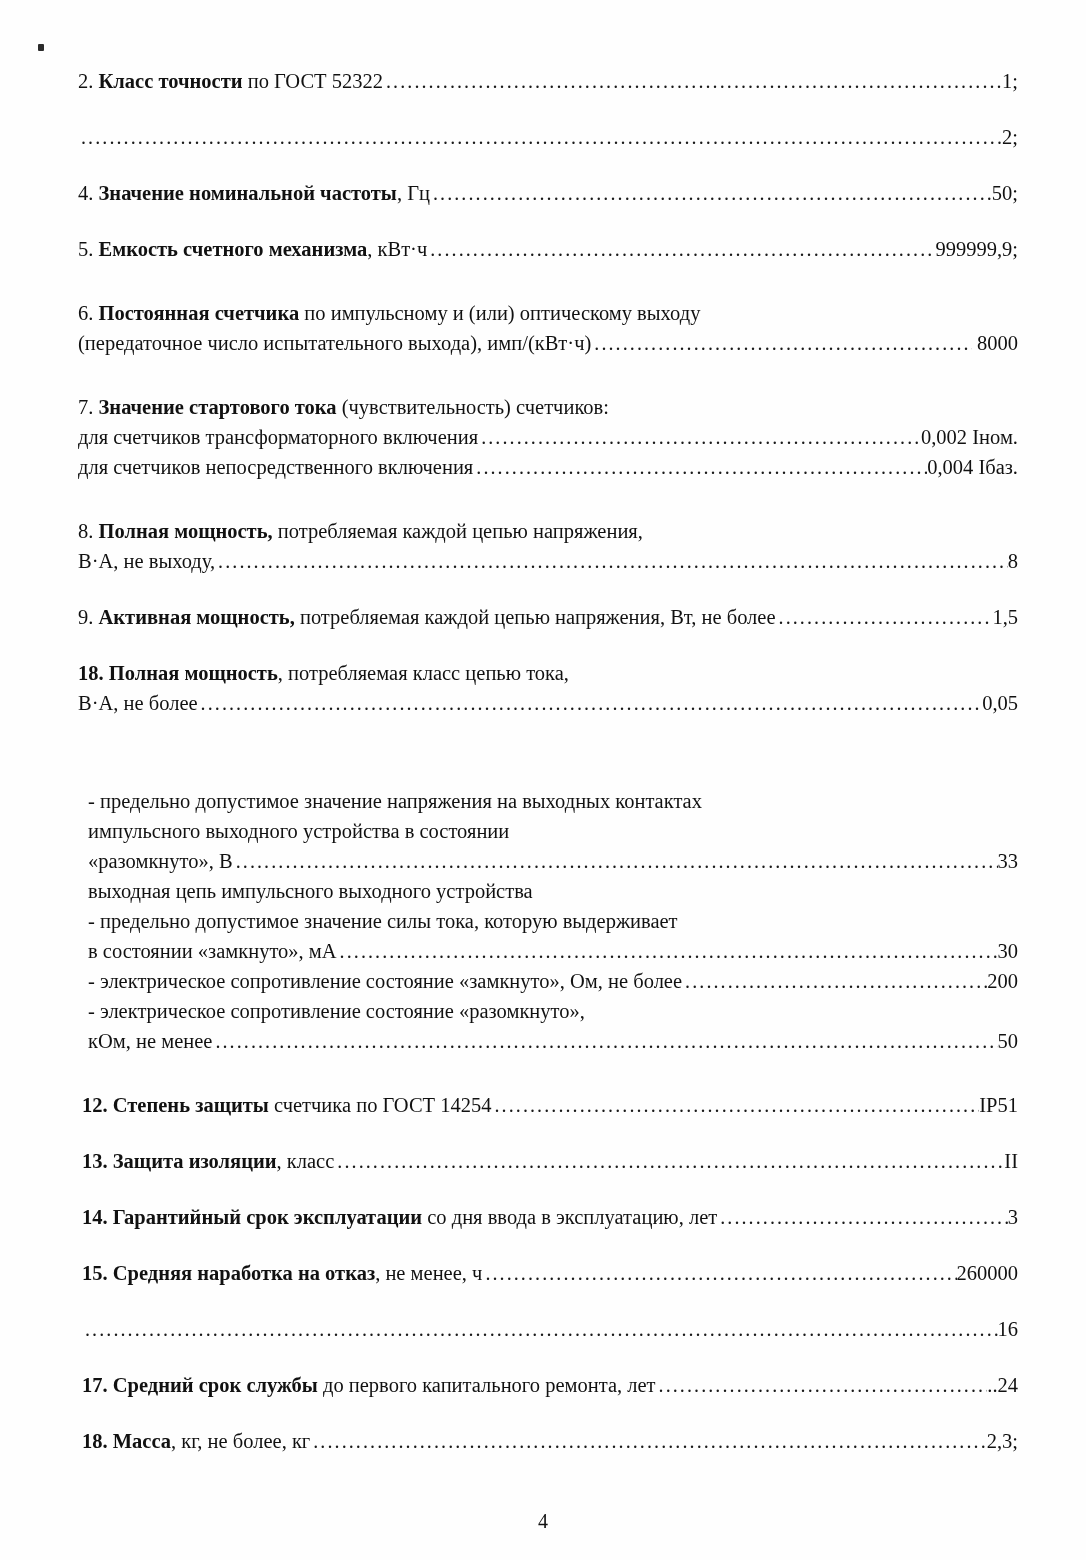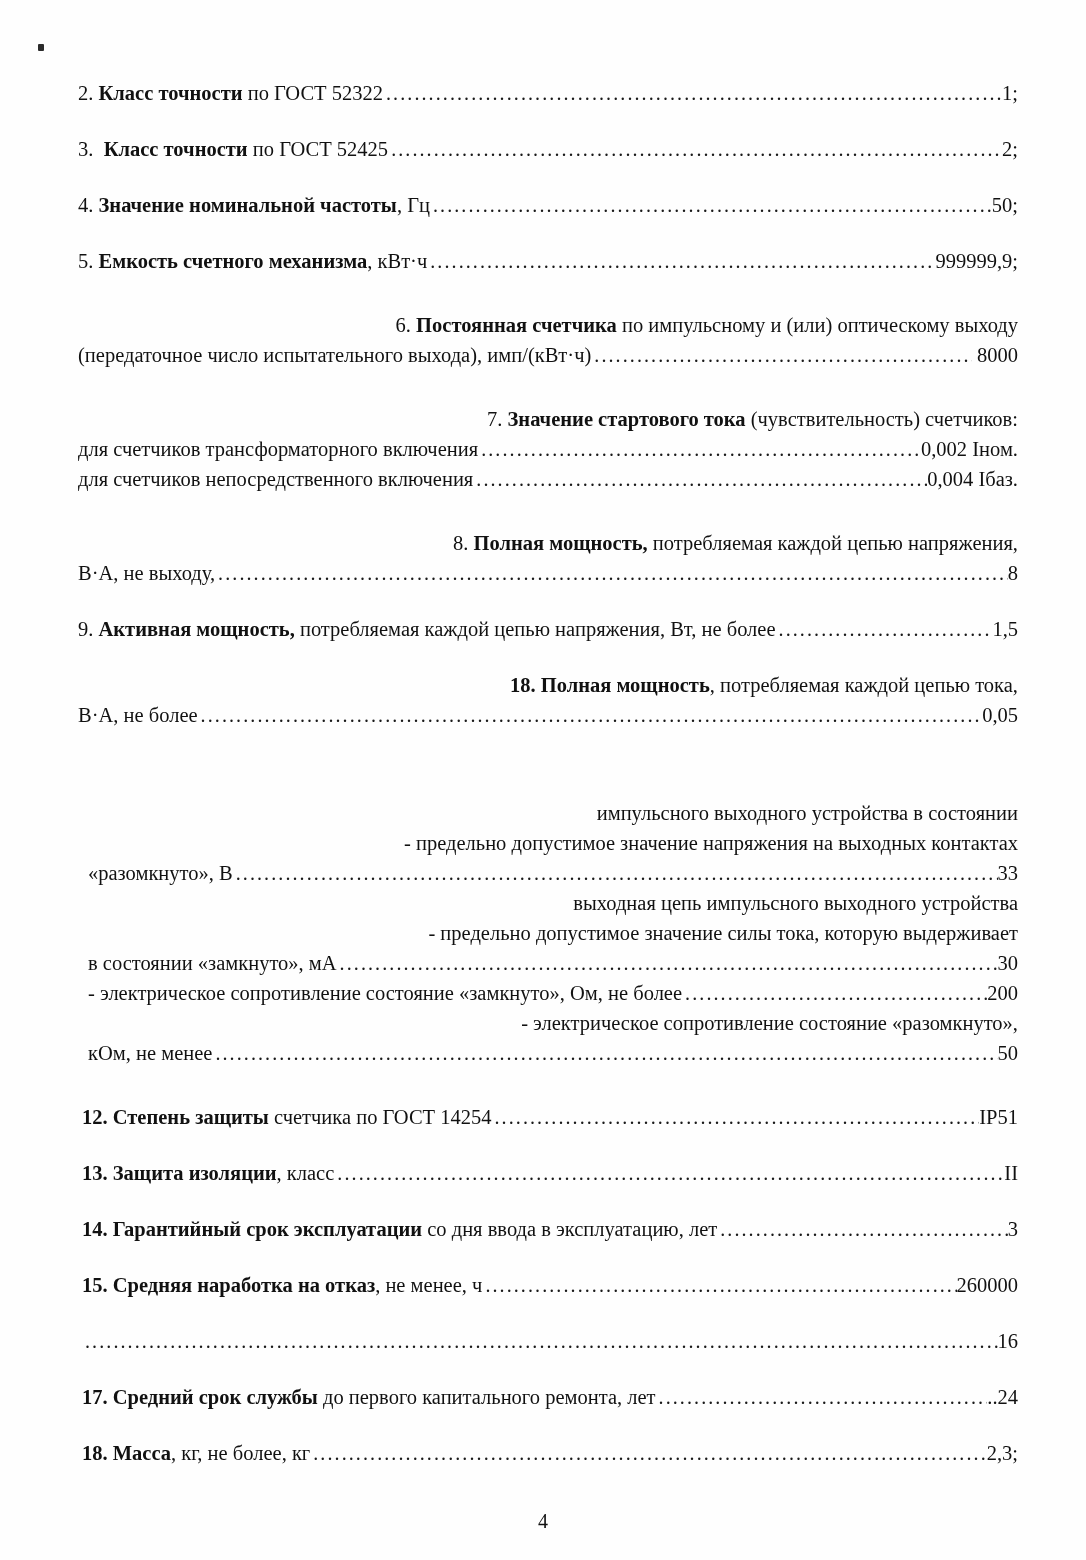--- a/index.html
+++ b/index.html
@@ -22,21 +22,21 @@
     left: 38px;
     top: 44px;
     width: 6px;
     height: 7px;
     background: #2b2b2b;
     border-radius: 1px;
   }
   .body-area {
     position: absolute;
     left: 78px;
-    top: 78px;
+    top: 66px;
     width: 940px;
   }
 
   
   .entry {
     display: block;
     font-size: 20.5px;
     line-height: 30px;
     color: #111;
   }
@@ -59,21 +59,20 @@
     padding: 0 3px;
     min-width: 10px;
   }
   .row .val {
     flex: 0 0 auto;
     padding-left: 0px;
   }
   .plain {
     display: block;
     white-space: nowrap;
-    text-align: right;
   }
   b, .b {
     font-weight: bold;
   }
   .indent-1 { padding-left: 4px; }
   .indent-2 { padding-left: 10px; }
   .indent-3 { padding-left: 22px; }
   .gap-m  { height: 26px; }
   .gap-l  { height: 34px; }
 
@@ -101,21 +100,20 @@
       <div class="row">
         <span class="txt"><span>2.</span>&nbsp;<b>Класс точности</b><span> по ГОСТ 52322 </span></span>
         <span class="leader">........................................................................................................................................................................................................</span>
         <span class="val">1;</span>
       </div>
     </div>
     <div class="gap-m"></div>
 
     <div class="entry">
       <div class="row">
-        <span class="txt"><span>3.</span>&nbsp;&nbsp;<b>Класс точности</b><span> по ГОСТ 52425 </span></span>
         <span class="leader">........................................................................................................................................................................................................</span>
         <span class="val">2;</span>
       </div>
     </div>
     <div class="gap-m"></div>
 
     <div class="entry">
       <div class="row">
         <span class="txt"><span>4.</span>&nbsp;<b>Значение номинальной частоты</b><span>, Гц </span></span>
         <span class="leader">........................................................................................................................................................................................................</span>
@@ -171,34 +169,34 @@
     <div class="entry">
       <div class="row">
         <span class="txt"><span>9.</span>&nbsp;<b>Активная мощность,</b><span> потребляемая каждой цепью напряжения, Вт, не более </span></span>
         <span class="leader">........................................................................................................................................................................................................</span>
         <span class="val">1,5</span>
       </div>
     </div>
     <div class="gap-m"></div>
 
     <div class="entry">
-      <div class="plain"><b>18</b><b>. Полная мощность</b><span>, потребляемая каждой цепью тока,</span></div>
+      <div class="plain"><b>18</b><b>. Полная мощность</b><span>, потребляемая класс цепью тока,</span></div>
       <div class="row">
         <span class="txt">В·А, не более </span>
         <span class="leader">........................................................................................................................................................................................................</span>
         <span class="val">0,05</span>
       </div>
     </div>
     <div class="gap-l"></div>
 
     <div class="gap-l"></div>
 
     <div class="entry indent-2">
+      <div class="plain">- предельно допустимое  значение напряжения на выходных контактах</div>
       <div class="plain">импульсного выходного устройства в состоянии</div>
-      <div class="plain">- предельно допустимое  значение напряжения на выходных контактах</div>
       <div class="row">
         <span class="txt">«разомкнуто», В </span>
         <span class="leader">........................................................................................................................................................................................................</span>
         <span class="val">33</span>
       </div>
     </div>
 
     <div class="entry indent-2">
       <div class="plain">выходная цепь импульсного выходного устройства</div>
       <div class="plain"> - предельно допустимое значение силы тока, которую выдерживает</div>

